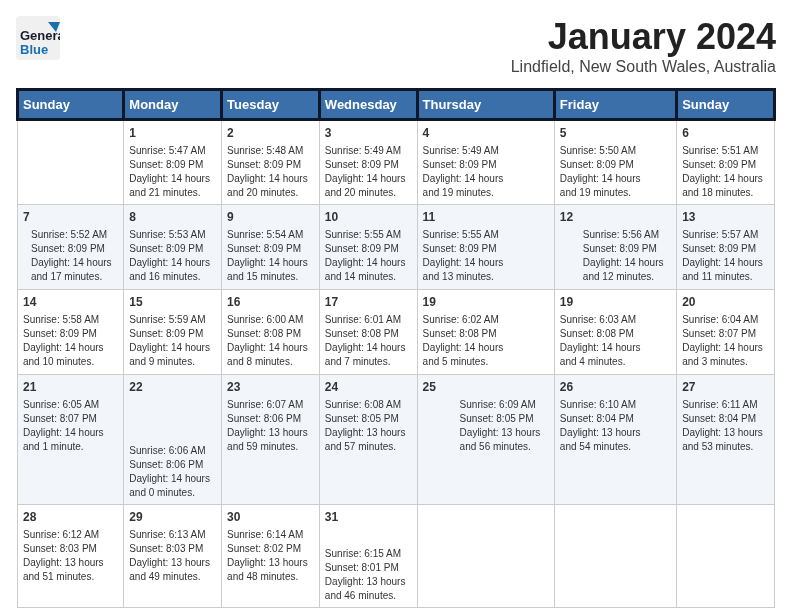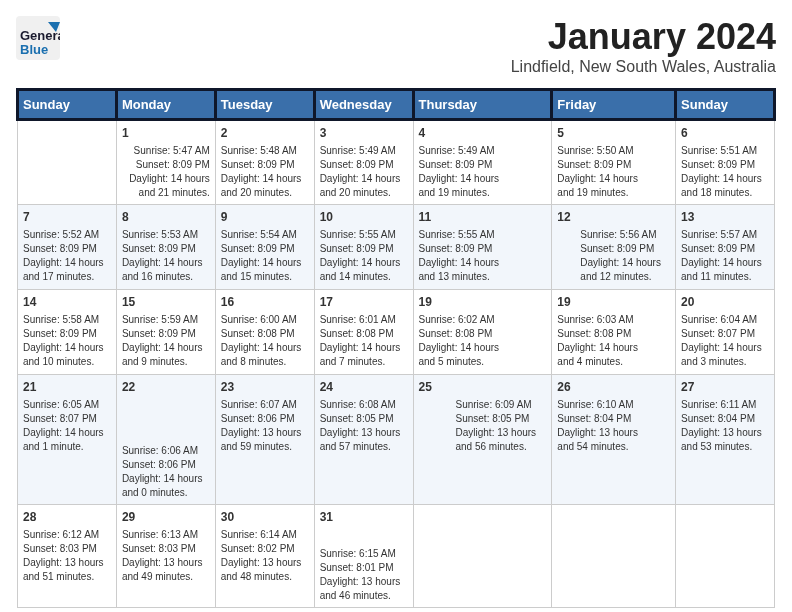--- a/index.html
+++ b/index.html
@@ -107,21 +107,21 @@
         <th>Thursday</th>
         <th>Friday</th>
         <th>Sunday</th>
       </tr>
   </thead>
   <tbody id="calendar-body">
   <tr>
         <td class="empty-cell"></td>
         <td>
           <span class="day-num">1</span>
-          <div class="day-info" style="white-space: pre-line; text-align: right;">Sunrise: 5:47 AM
+          <div class="day-info" style="white-space: pre-line;">Sunrise: 5:47 AM
 Sunset: 8:09 PM
 Daylight: 14 hours
 and 21 minutes.</div>
         </td>
         <td>
           <span class="day-num">2</span>
           <div class="day-info" style="white-space: pre-line;">Sunrise: 5:48 AM
 Sunset: 8:09 PM
 Daylight: 14 hours
 and 20 minutes.</div>
@@ -151,21 +151,21 @@
           <span class="day-num">6</span>
           <div class="day-info" style="white-space: pre-line;">Sunrise: 5:51 AM
 Sunset: 8:09 PM
 Daylight: 14 hours
 and 18 minutes.</div>
         </td>
       </tr>
       <tr>
         <td>
           <span class="day-num">7</span>
-          <div class="day-info" style="white-space: pre-line;">Sunrise: 5:52 AM
+          <div class="day-info" style="white-space: pre-line; margin-left: 8px;">Sunrise: 5:52 AM
 Sunset: 8:09 PM
 Daylight: 14 hours
 and 17 minutes.</div>
         </td>
         <td>
           <span class="day-num">8</span>
           <div class="day-info" style="white-space: pre-line;">Sunrise: 5:53 AM
 Sunset: 8:09 PM
 Daylight: 14 hours
 and 16 minutes.</div>

